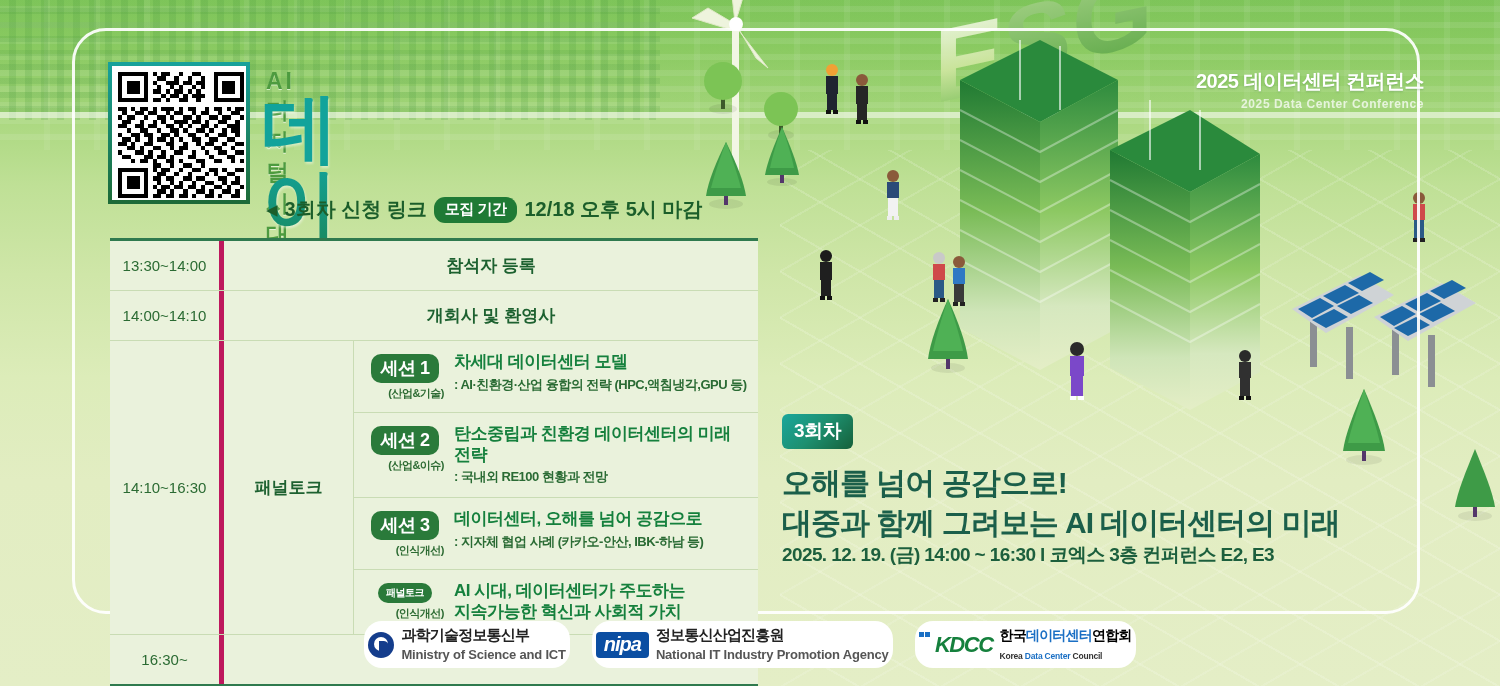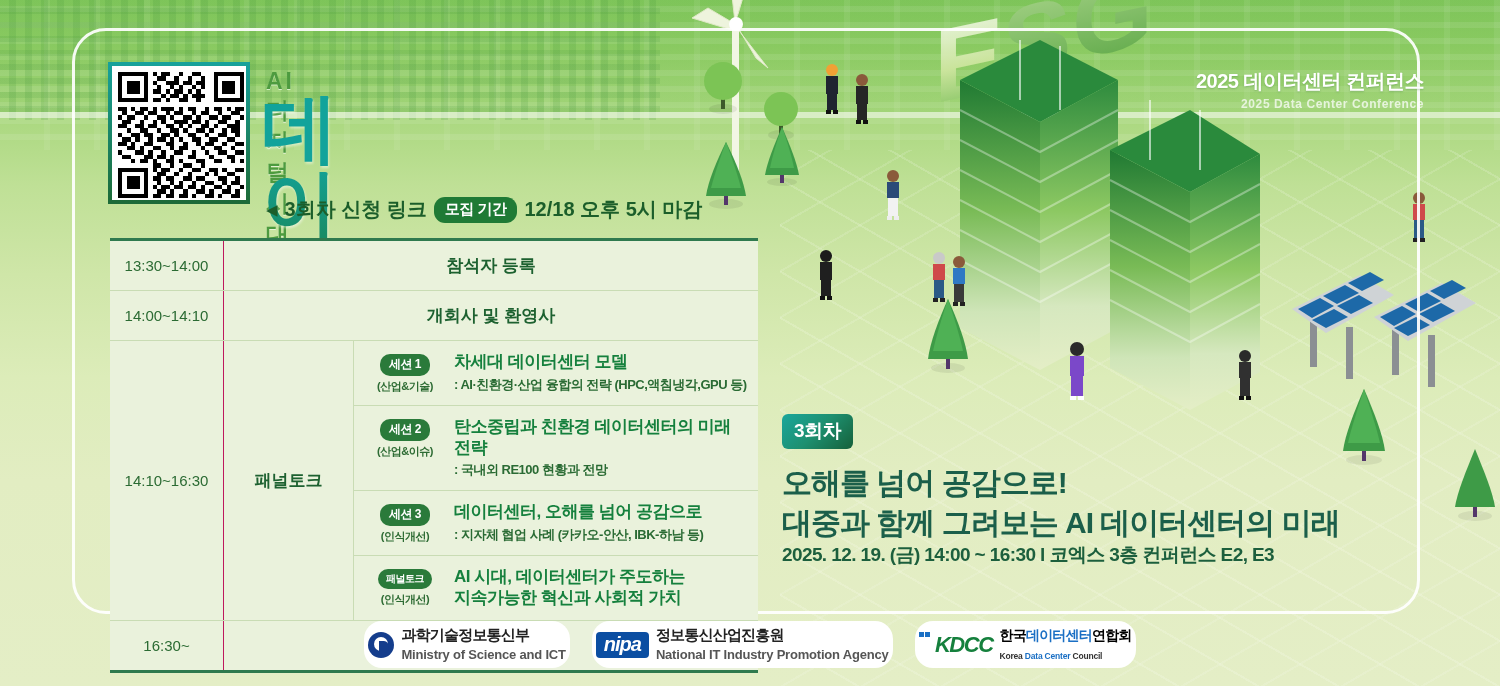--- a/index.html
+++ b/index.html
@@ -158,21 +158,21 @@
     font-size: 14px;
     color: #1f5c2c;
   }
   .trow { display: flex; border-bottom: 1px solid #c9dcb4; }
   .trow:last-child { border-bottom: none; }
   .tcell-time {
     width: 114px; flex: none;
     display: flex; align-items: center; justify-content: center;
     padding: 13px 4px;
     font-size: 15px; color: #2b6b33; font-weight: 500;
-    border-right: 1px solid #be185d;
+    border-right: 5px solid #be185d;
     text-align: center;
   }
   .tcell-full {
     flex: 1;
     display: flex; align-items: center; justify-content: center;
     padding: 13px 4px;
     font-size: 17px; font-weight: bold; color: #1d6130;
   }
   .panel-row { display: flex; border-bottom: 1px solid #c9dcb4; }
   .tcell-kind {
@@ -189,32 +189,33 @@
     border-bottom: 1px solid #c9dcb4;
   }
   .session:last-child { border-bottom: none; }
   .badge-col {
     width: 78px; flex: none; text-align: center; padding-top: 2px;
   }
   .sbadge {
     display: inline-block;
     background: #2a7a3a;
     color: #fff;
-    font-size: 12px; font-weight: bold;
+    font-size: 18px; font-weight: bold;
     border-radius: 10px;
     padding: 2px 9px 3px;
     letter-spacing: -0.5px;
     white-space: nowrap;
   }
   .sbadge.small { font-size: 10px; padding: 3px 8px; }
   .scat {
     display: block;
     margin-top: 3px;
     font-size: 11px; color: #2d6b33; font-weight: bold;
     letter-spacing: -0.5px;
+    text-align: right;
   }
   .stitle {
     font-size: 17px; font-weight: bold; color: #15803d;
     line-height: 1.22; letter-spacing: -0.5px;
   }
   .sdesc {
     font-size: 13px; font-weight: bold; color: #2a6b34;
     margin-top: 3px; letter-spacing: -0.5px;
   }
 

